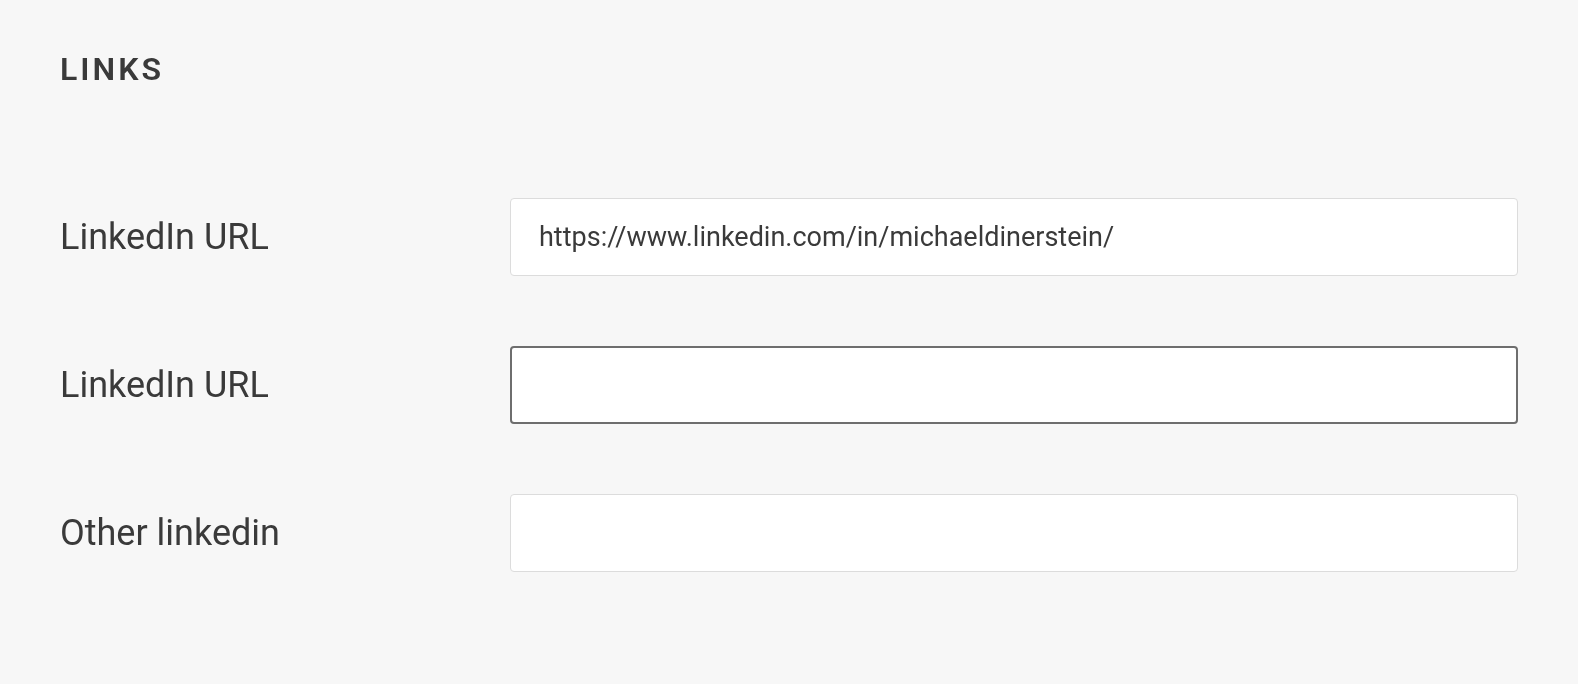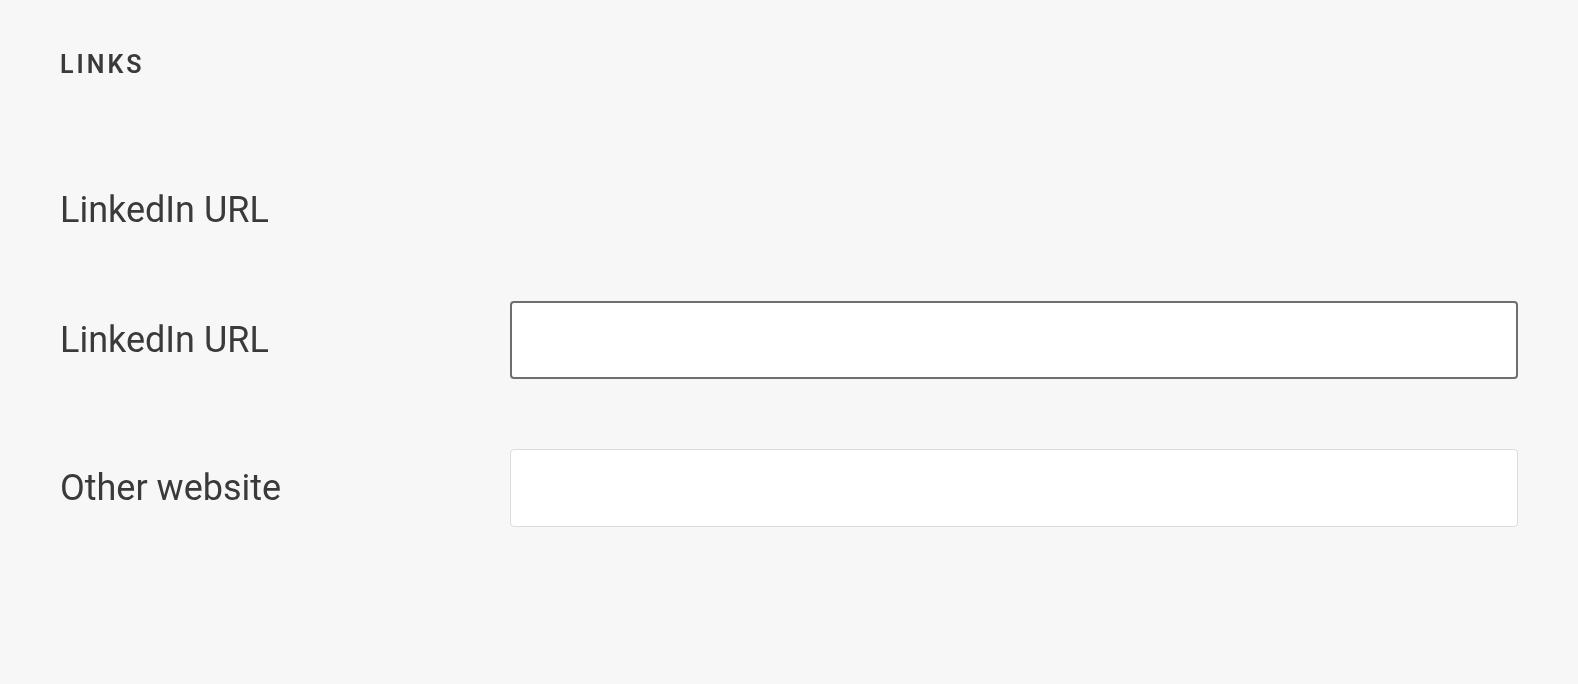--- a/index.html
+++ b/index.html
@@ -8,21 +8,21 @@
       padding: 0;
     }
     body {
       background: #f7f7f7;
       font-family: -apple-system, BlinkMacSystemFont, "Segoe UI", Roboto, "Helvetica Neue", Arial, sans-serif;
       padding: 50px 60px;
       width: 1578px;
       min-height: 684px;
     }
     .section-title {
-      font-size: 25px;
+      font-size: 32px;
       font-weight: 600;
       letter-spacing: 3px;
       color: #3a3a3a;
       text-transform: uppercase;
       margin-bottom: 110px;
     }
     .form-row {
       display: flex;
       align-items: center;
       margin-bottom: 70px;
@@ -50,23 +50,24 @@
       border: 2px solid #6e6e6e;
     }
   </style>
 </head>
 <body>
 
 <h2 class="section-title">LINKS</h2>
 
 <div class="form-row">
   <label class="label">LinkedIn URL</label>
+  <input type="text" class="input" value="https://www.linkedin.com/in/michaeldinerstein/" style="">
 </div>
 
 <div class="form-row">
   <label class="label">LinkedIn URL</label>
   <input type="text" class="input focused" autofocus="" value="" style="">
 </div>
 
 <div class="form-row">
-  <label class="label">Other website</label>
+  <label class="label">Other linkedin</label>
   <input type="text" class="input" value="" style="">
 </div>
 
 </body></html>

